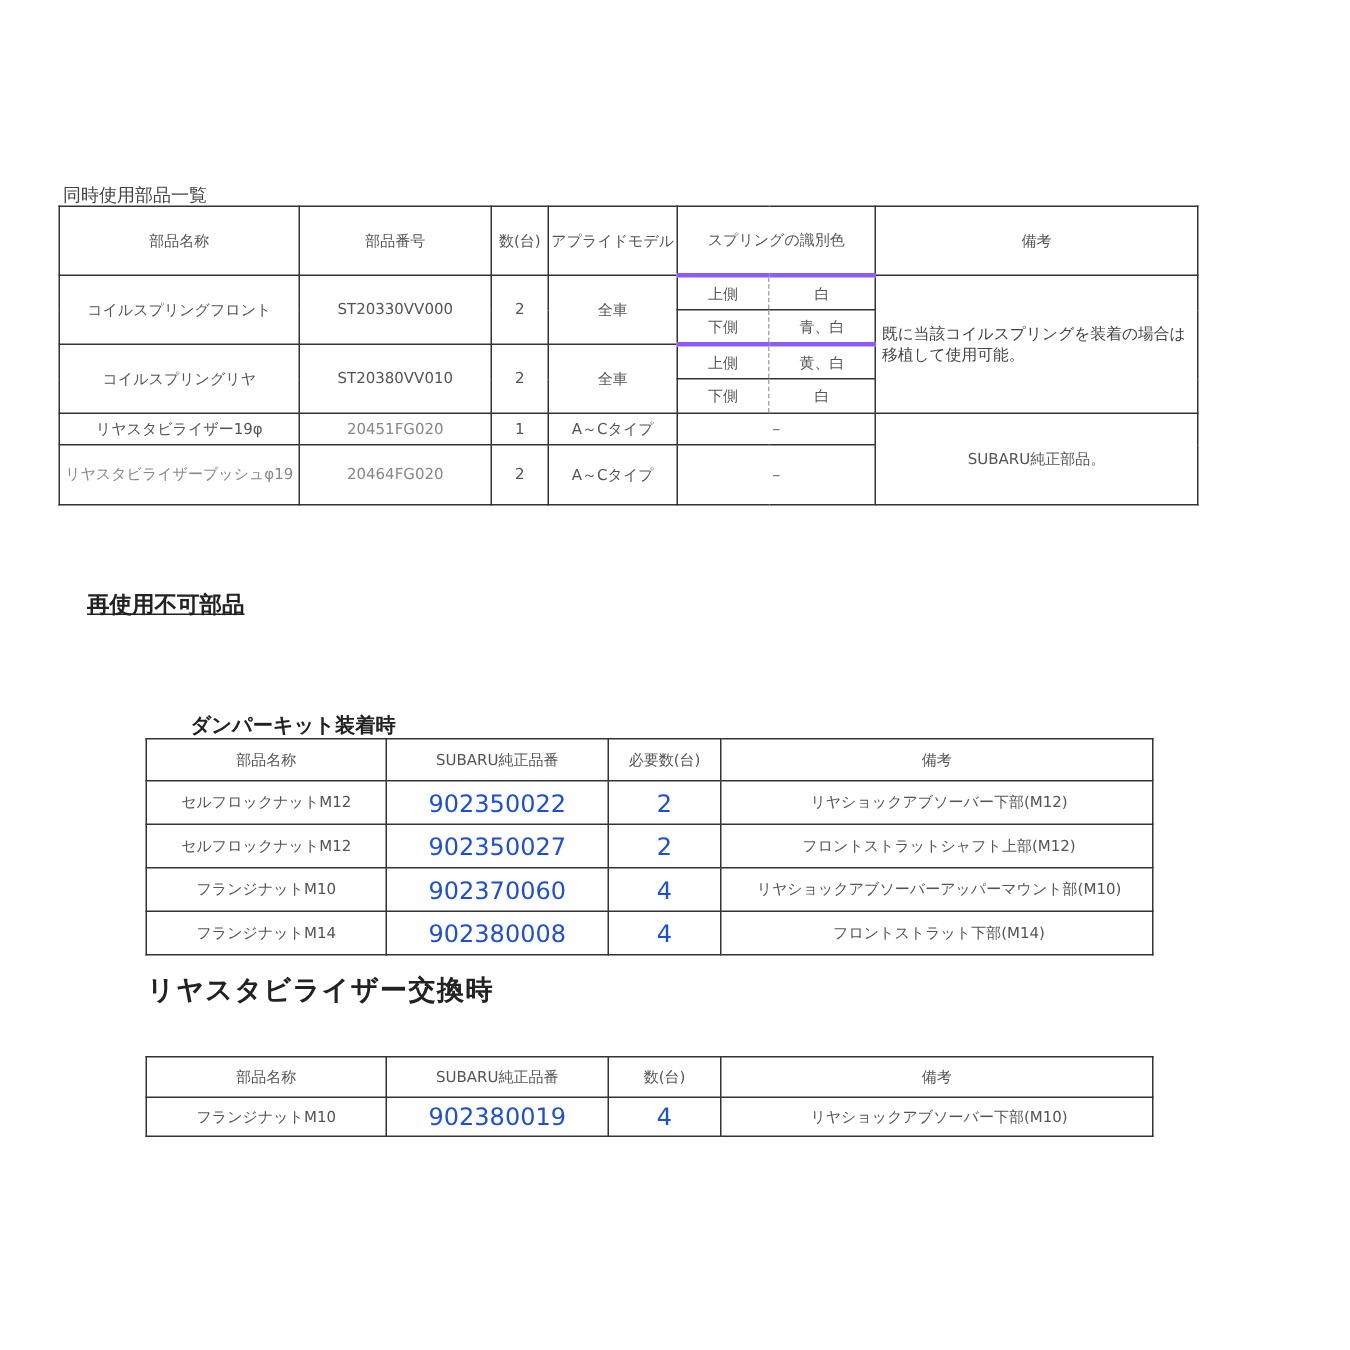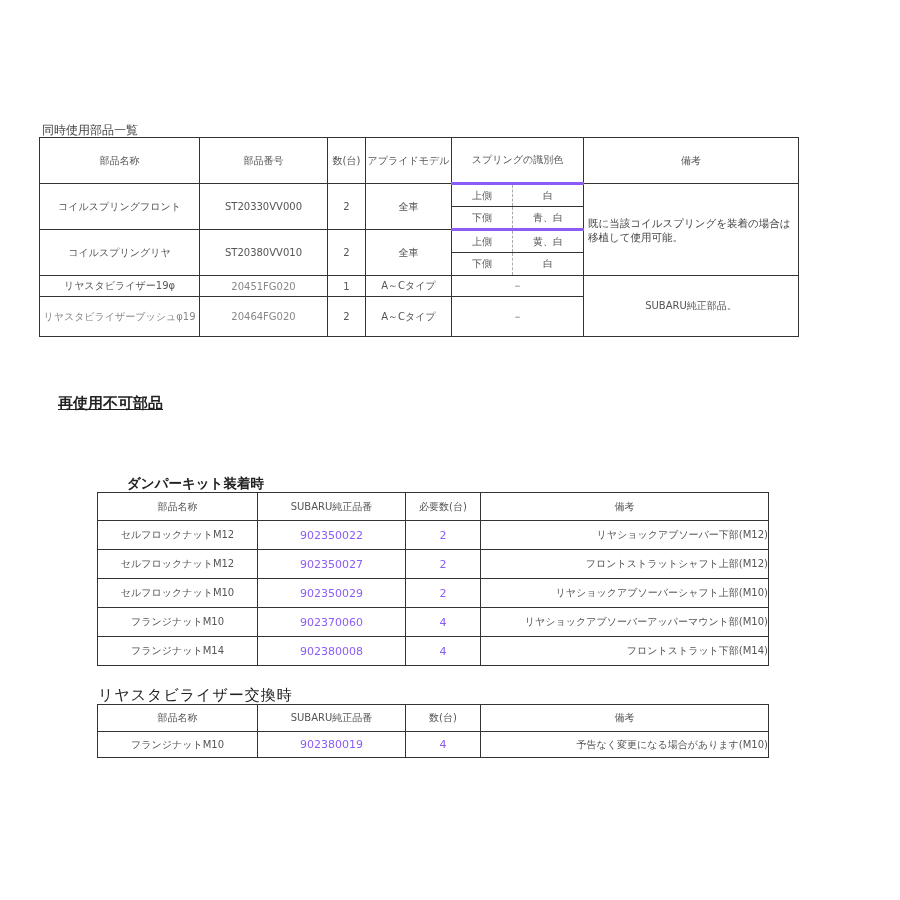--- a/index.html
+++ b/index.html
@@ -15,29 +15,29 @@
   .t1 th { height: 44px; }
   .t1 td.sub { border-top: 1px dashed #999; border-left: 1px dashed #aaa; }
   .t1 td.subl { border-top: 1px dashed #999; border-right: 1px dashed #aaa; }
   .t1 td.first { border-top: 3px solid #8b5cf6; }
   .t1 .gray { color: #888; }
   .t1 .remark { text-align: left; padding-left: 4px; font-size: 10.5px; line-height: 14px; color: #444; }
   .title1 { left: 42px; top: 122px; font-size: 12px; color: #444; }
   .h2 { left: 58px; top: 394px; font-size: 15px; font-weight: bold; text-decoration: underline; color: #222; }
   .note { left: 98px; top: 412px; font-size: 9.5px; line-height: 12px; color: #444; width: 680px; }
   .h3 { left: 98px; top: 475px; font-size: 13.5px; font-weight: bold; color: #222; margin-left: 29px; }
-  .h4 { left: 98px; top: 686px; font-size: 15px; font-weight: normal; color: #222; letter-spacing: 1px; }
+  .h4 { left: 98px; top: 648px; font-size: 18px; font-weight: bold; color: #222; letter-spacing: 1px; }
   .t2 { left: 97px; top: 492px; width: 671px; font-size: 10px; color: #555; }
   .t2 th { height: 27px; }
   .t2 td { height: 28px; }
   .t3 { left: 97px; top: 704px; width: 671px; font-size: 10px; color: #555; }
   .t3 th { height: 26px; }
   .t3 td { height: 25px; }
-  .num { font-size: 11px; color: #8b5cf6; }
-  .left { text-align: right; padding-left: 3px; }
+  .num { font-size: 16px; color: #1d4ed8; }
+  .left { text-align: center; padding-left: 3px; }
 </style>
 </head>
 <body>
 
 <div class="abs title1">同時使用部品一覧</div>
 
 <table class="t1">
   <colgroup>
     <col style="width:160px">
       <col style="width:128px">
@@ -129,26 +129,20 @@
     <td class="num">2</td>
     <td class="left">リヤショックアブソーバー下部(M12)</td>
   </tr>
   <tr>
     <td>セルフロックナットM12</td>
     <td class="num">902350027</td>
     <td class="num">2</td>
     <td class="left">フロントストラットシャフト上部(M12)</td>
   </tr>
   <tr>
-    <td>セルフロックナットM10</td>
-    <td class="num">902350029</td>
-    <td class="num">2</td>
-    <td class="left">リヤショックアブソーバーシャフト上部(M10)</td>
-  </tr>
-  <tr>
     <td>フランジナットM10</td>
     <td class="num">902370060</td>
     <td class="num">4</td>
     <td class="left">リヤショックアブソーバーアッパーマウント部(M10)</td>
   </tr>
   <tr>
     <td>フランジナットM14</td>
     <td class="num">902380008</td>
     <td class="num">4</td>
     <td class="left">フロントストラット下部(M14)</td>
@@ -169,16 +163,16 @@
       <tr>
     <th>部品名称</th>
     <th>SUBARU純正品番</th>
     <th>数(台)</th>
     <th>備考</th>
   </tr>
   <tr>
     <td>フランジナットM10</td>
     <td class="num">902380019</td>
     <td class="num">4</td>
-    <td class="left">予告なく変更になる場合があります(M10)</td>
+    <td class="left">リヤショックアブソーバー下部(M10)</td>
   </tr>
 </tbody>
   </table>
 
 </body></html>

